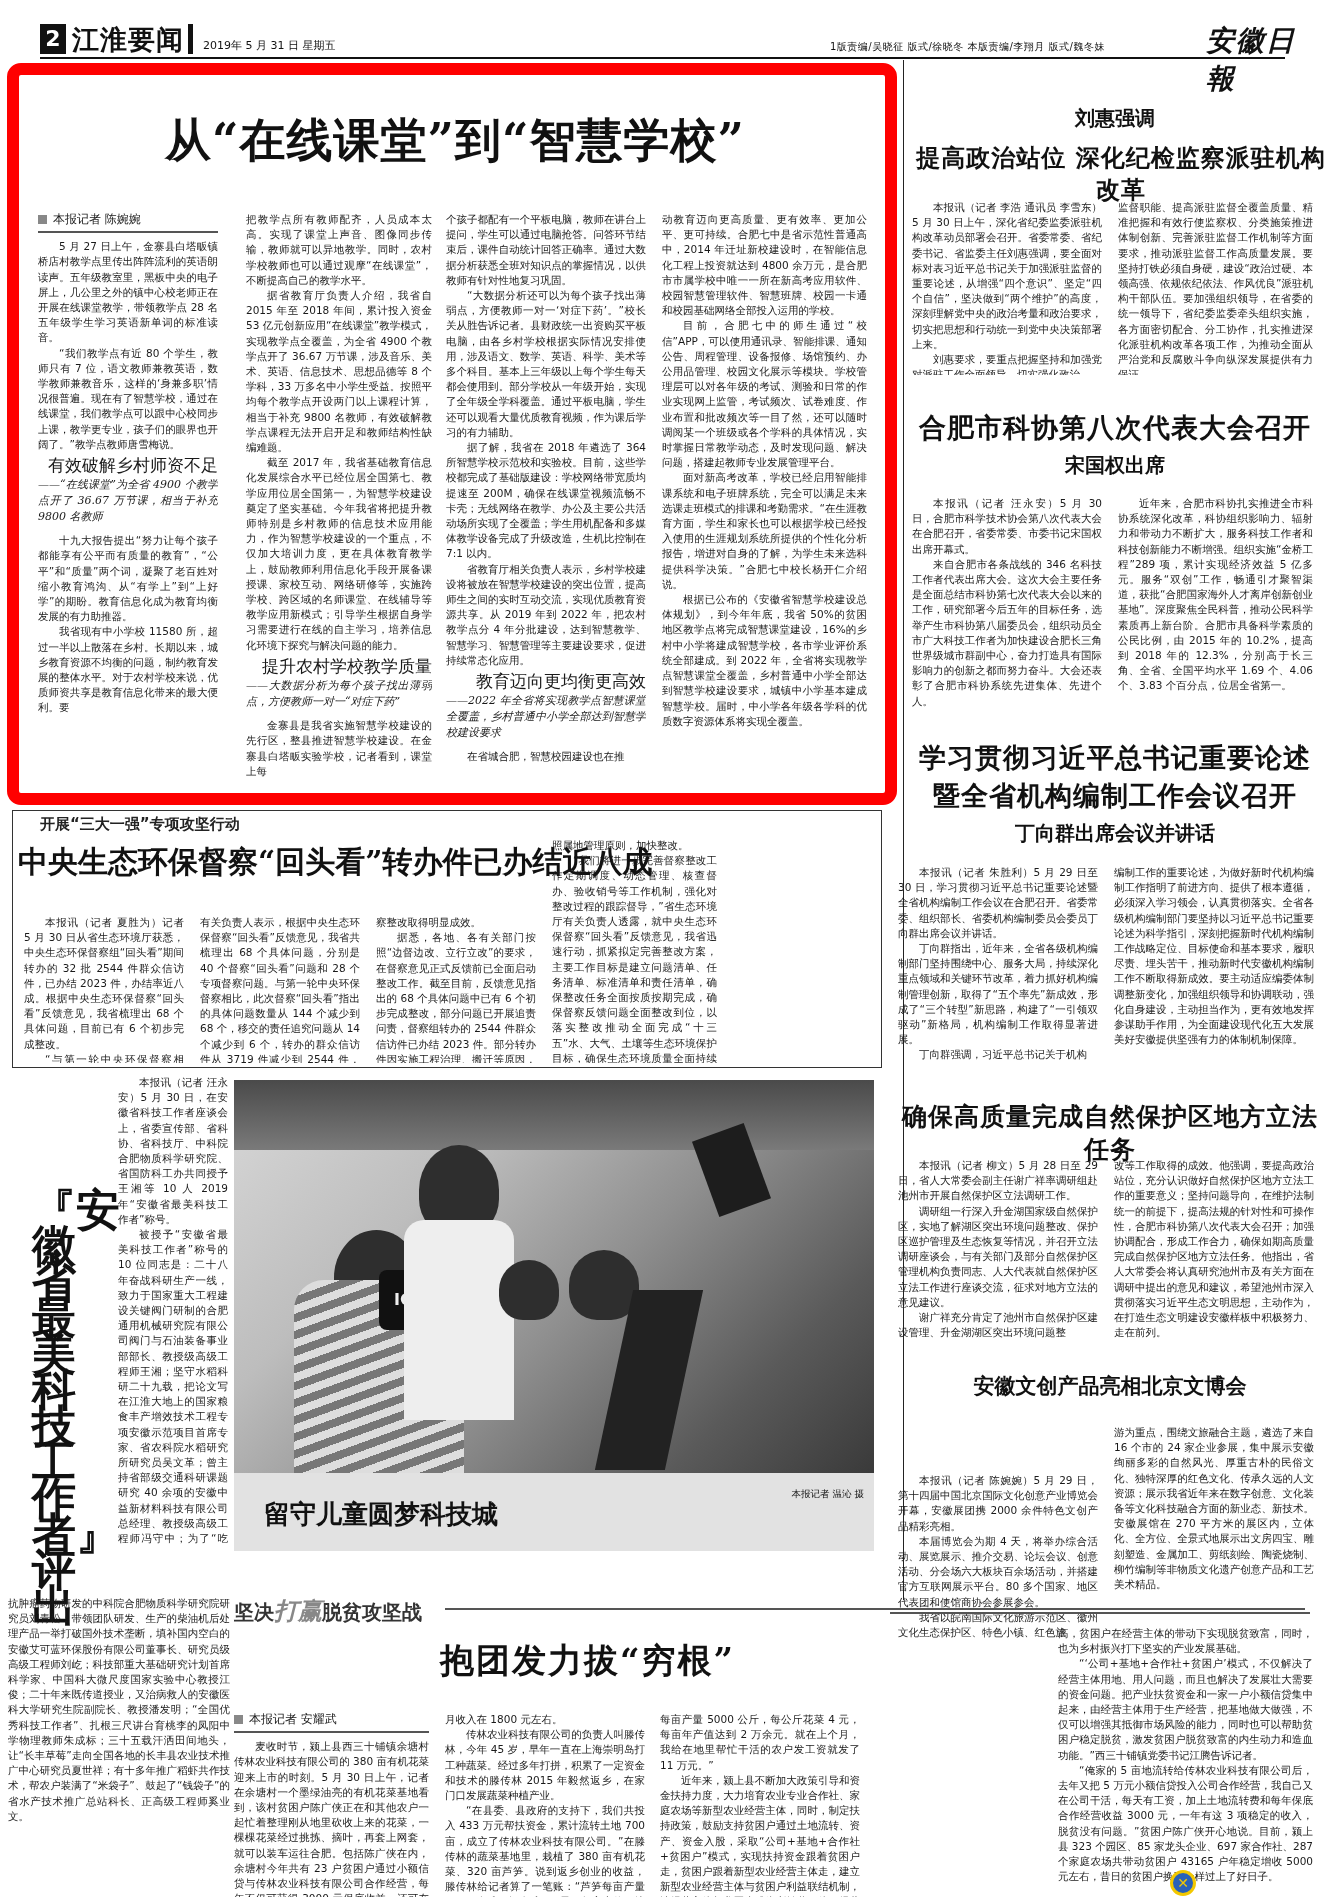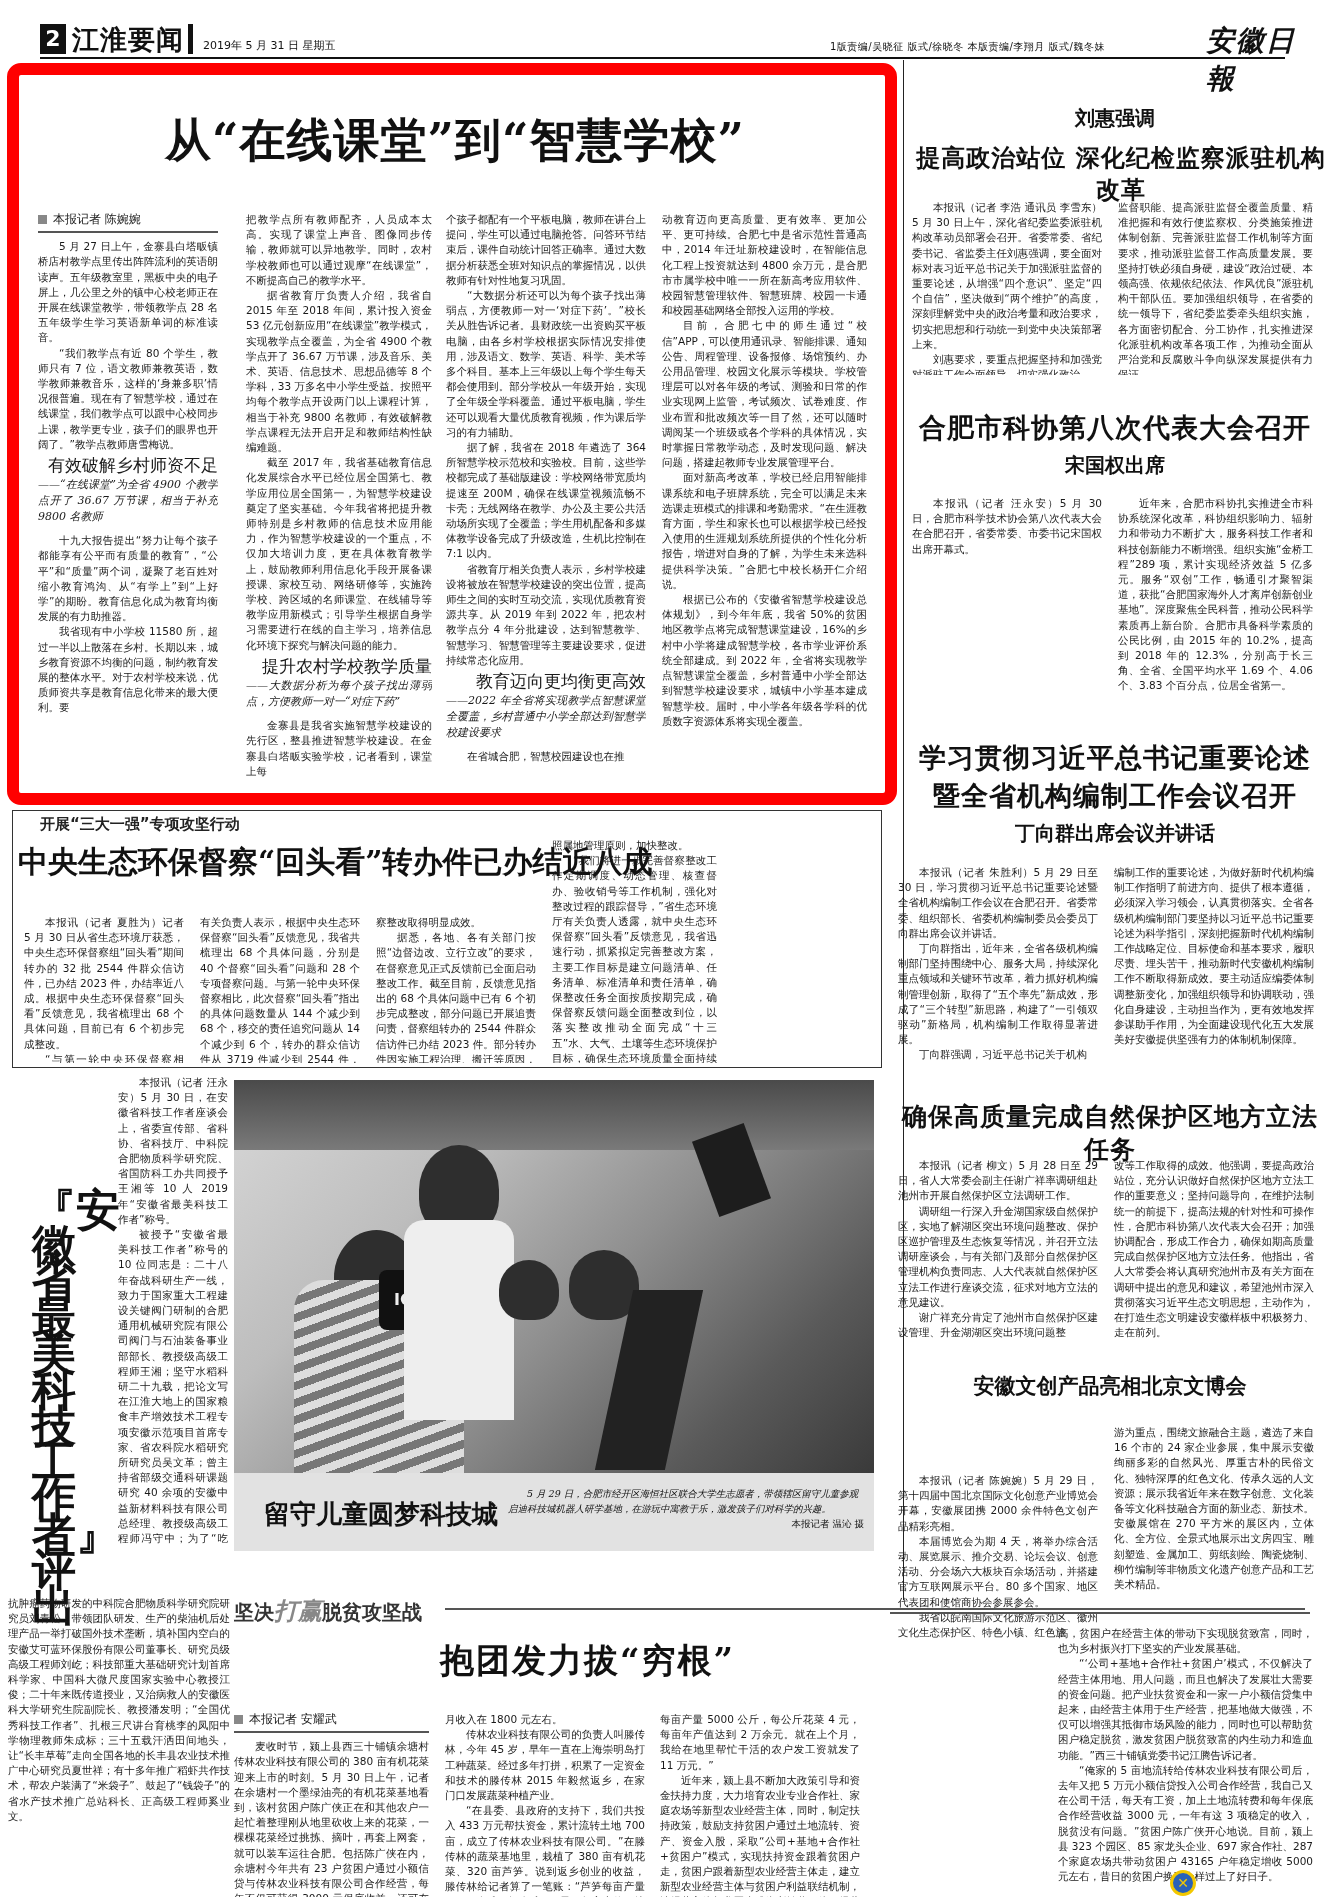--- a/index.html
+++ b/index.html
@@ -117,20 +117,21 @@
   <p>刘惠要求，要重点把握坚持和加强党对派驻工作全面领导、切实强化政治</p>
 </div>
 <div class="col body-text" style="left:1118px; top:200px; width:195px; height:175px;">
   <p style="text-indent:0">监督职能、提高派驻监督全覆盖质量、精准把握和有效行使监察权、分类施策推进体制创新、完善派驻监督工作机制等方面要求，推动派驻监督工作高质量发展。要坚持打铁必须自身硬，建设“政治过硬、本领高强、依规依纪依法、作风优良”派驻机构干部队伍。要加强组织领导，在省委的统一领导下，省纪委监委牵头组织实施，各方面密切配合、分工协作，扎实推进深化派驻机构改革各项工作，为推动全面从严治党和反腐败斗争向纵深发展提供有力保证。</p>
 </div>
 
 <div class="abs right-head" style="left:905px; top:410px; width:420px; font-size:27px;">合肥市科协第八次代表大会召开</div>
 <div class="abs right-sub" style="left:905px; top:452px; width:420px;">宋国权出席</div>
 <div class="col body-text" style="left:912px; top:496px; width:190px; height:218px;">
   <p>本报讯（记者 汪永安）5 月 30 日，合肥市科学技术协会第八次代表大会在合肥召开，省委常委、市委书记宋国权出席开幕式。</p>
+  <p>来自合肥市各条战线的 346 名科技工作者代表出席大会。这次大会主要任务是全面总结市科协第七次代表大会以来的工作，研究部署今后五年的目标任务，选举产生市科协第八届委员会，组织动员全市广大科技工作者为加快建设合肥长三角世界级城市群副中心，奋力打造具有国际影响力的创新之都而努力奋斗。大会还表彰了合肥市科协系统先进集体、先进个人。</p>
 </div>
 <div class="col body-text" style="left:1118px; top:496px; width:195px; height:218px;">
   <p>近年来，合肥市科协扎实推进全市科协系统深化改革，科协组织影响力、辐射力和带动力不断扩大，服务科技工作者和科技创新能力不断增强。组织实施“金桥工程”289 项，累计实现经济效益 5 亿多元。服务“双创”工作，畅通引才聚智渠道，获批“合肥国家海外人才离岸创新创业基地”。深度聚焦全民科普，推动公民科学素质再上新台阶。合肥市具备科学素质的公民比例，由 2015 年的 10.2%，提高到 2018 年的 12.3%，分别高于长三角、全省、全国平均水平 1.69 个、4.06 个、3.83 个百分点，位居全省第一。</p>
 </div>
 
 <div class="abs right-head" style="left:905px; top:740px; width:420px; font-size:27px;">学习贯彻习近平总书记重要论述</div>
 <div class="abs right-head" style="left:905px; top:778px; width:420px; font-size:27px;">暨全省机构编制工作会议召开</div>
 <div class="abs right-sub" style="left:905px; top:820px; width:420px;">丁向群出席会议并讲话</div>
 <div class="col body-text" style="left:898px; top:865px; width:200px; height:195px;">
   <p>本报讯（记者 朱胜利）5 月 29 日至 30 日，学习贯彻习近平总书记重要论述暨全省机构编制工作会议在合肥召开。省委常委、组织部长、省委机构编制委员会委员丁向群出席会议并讲话。</p>
@@ -195,21 +196,20 @@
   <div class="abs photo-child" style="left:185px; top:65px; width:80px; height:90px;"></div>
   <div class="abs" style="left:170px; top:140px; width:110px; height:200px; background:#eee; border-radius:20px 20px 0 0;"></div>
   <div class="abs photo-child" style="left:265px; top:180px; width:60px; height:60px;"></div>
   <div class="abs photo-child" style="left:335px; top:170px; width:70px; height:70px;"></div>
   <div class="abs" style="left:380px; top:210px; width:70px; height:180px; background:#222; transform:skewX(-12deg);"></div>
   <div class="abs" style="left:470px; top:50px; width:55px; height:80px; background:#1d1d1d; transform:rotate(-20deg);"></div>
 </div>
 <div class="abs photo-caption-bar"></div>
 <div class="abs photo-title">留守儿童圆梦科技城</div>
 <div class="abs photo-caption">
-  <div style="text-indent:2em">5 月 29 日，合肥市经开区海恒社区联合大学生志愿者，带领辖区留守儿童参观启迪科技城机器人研学基地，在游玩中寓教于乐，激发孩子们对科学的兴趣。</div>
   <div class="photo-credit">本报记者 温沁 摄</div>
 </div>
 
 <div class="abs pov-kicker">
   <span>坚决</span><span class="script">打赢</span><span>脱贫攻坚战</span>
 </div>
 <div class="abs pov-rule"></div>
 <div class="abs pov-head">抱团发力拔“穷根”</div>
 
 <div class="col body-text" style="left:8px; top:1596px; width:222px; height:300px;">

